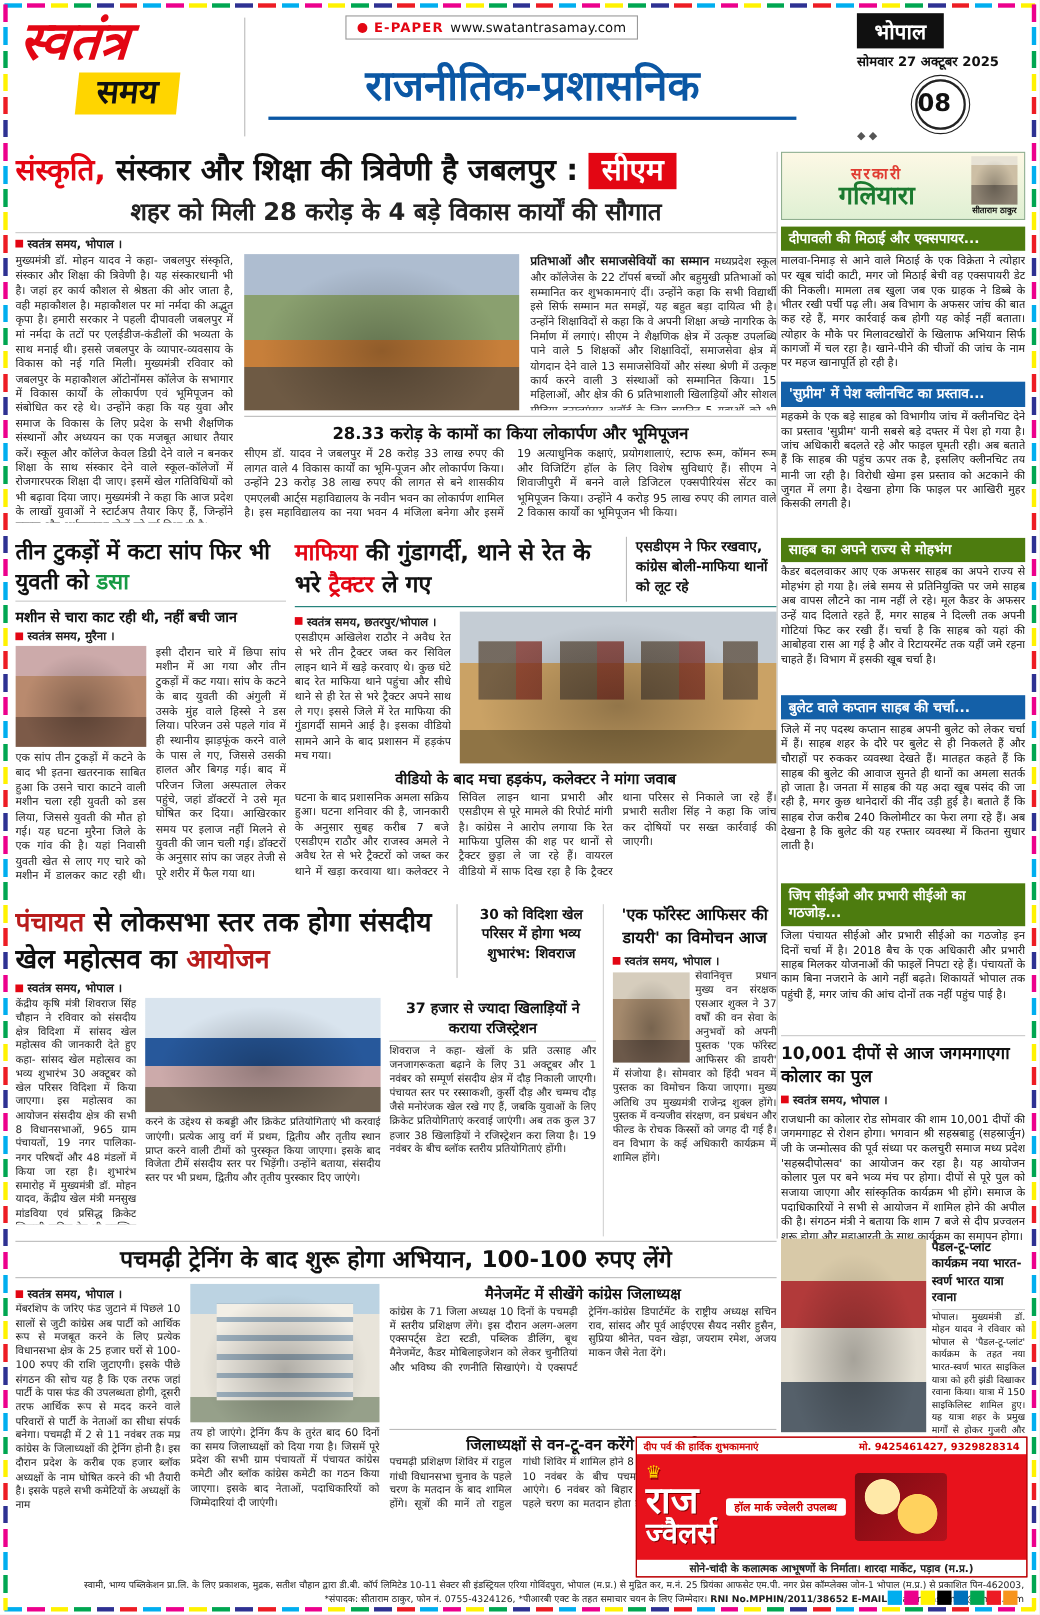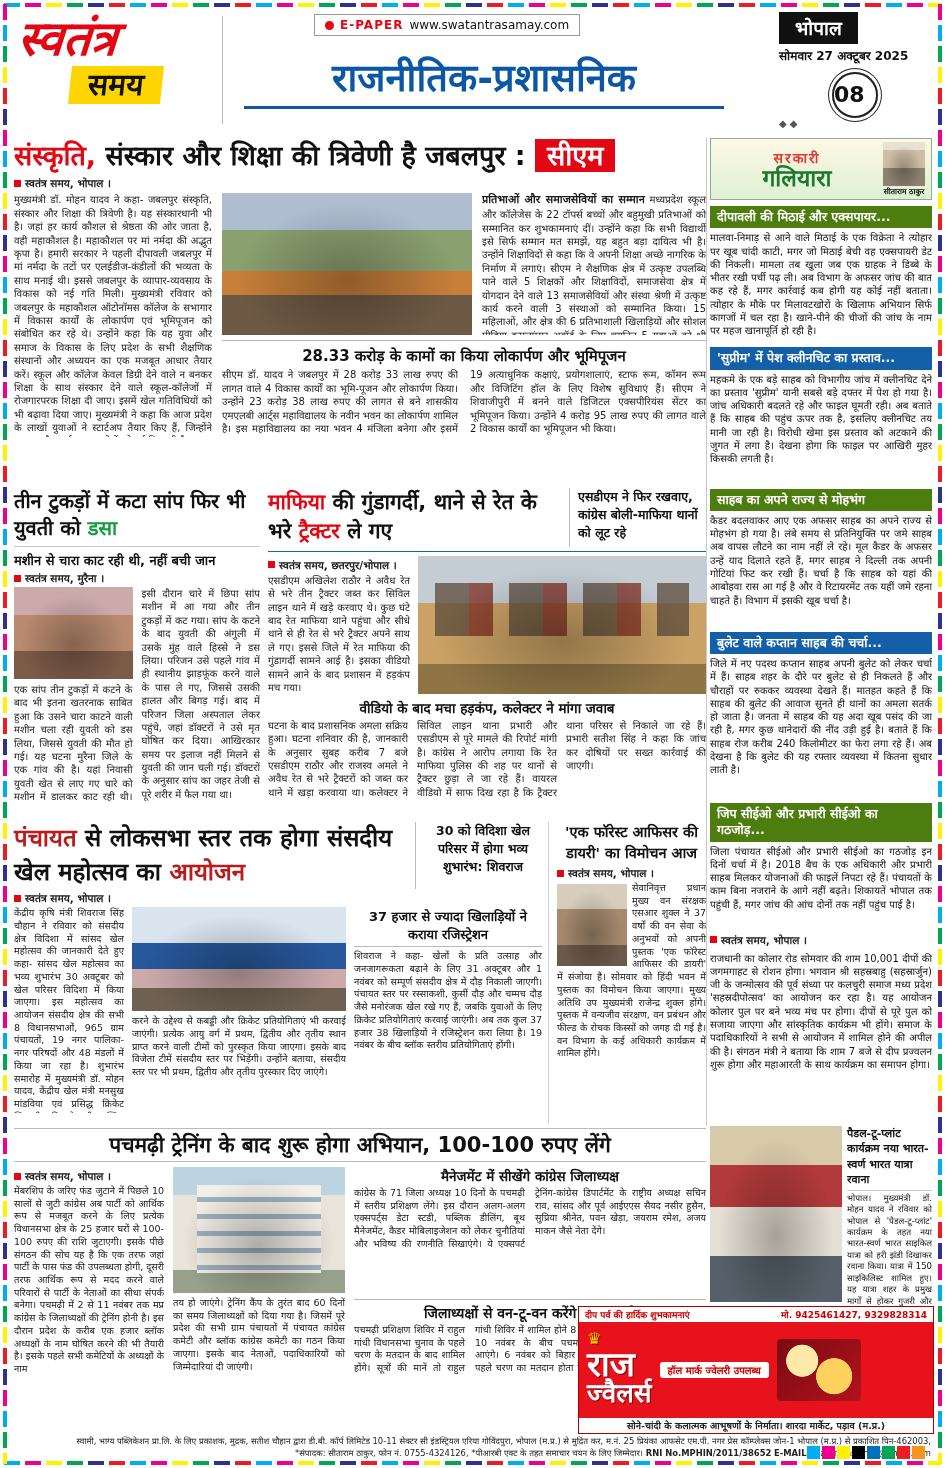--- a/index.html
+++ b/index.html
@@ -144,21 +144,21 @@
 
   
   #ad{position:absolute;left:578px;top:1306px;width:354px;height:126px;background:#e8121c;z-index:2;
       display:flex;flex-direction:column;overflow:hidden;border:1px solid #a00;}
   .ad-top{display:flex;justify-content:space-between;align-items:center;background:#fff;color:#c00;
       font-size:9px;font-weight:bold;padding:1px 6px;text-align:center;}
   .ad-mid{flex:1;display:flex;align-items:center;padding:2px 8px;gap:8px;}
   .ad-crown{color:#ffd500;font-size:16px;line-height:1;}
   .ad-name{color:#fff;font-weight:bold;line-height:1.05;text-shadow:1px 1px 0 #7a0000;}
   .ad-name .n1{font-size:34px;}
-  .ad-name .n2{font-size:26px;font-family:Liberation Mono, monospace;}
+  .ad-name .n2{font-size:26px;}
   .ad-tag{background:#fff;color:#c00;font-size:10px;font-weight:bold;padding:1px 8px;border-radius:3px;align-self:center;}
   .ad-jewel{width:84px;height:62px;border-radius:4px;background:
       radial-gradient(circle at 30% 35%,#ffe9a8 0 22%,transparent 23%),
       radial-gradient(circle at 68% 60%,#ffd25e 0 26%,transparent 27%),
       linear-gradient(135deg,#7a0b12,#b3121c);}
   .ad-bottom{background:#fff;color:#222;font-size:9.5px;font-weight:bold;text-align:center;padding:1px 4px;}
 
   
   #footer{position:absolute;left:14px;right:14px;top:1436px;text-align:right;font-size:8.4px;line-height:1.4;color:#222;}
   #footer b{font-weight:bold;}
@@ -191,20 +191,21 @@
       <div class="hdr-date">सोमवार 27 अक्टूबर 2025</div>
       <div class="page-circle">08</div>
       <div class="orn">◆ ◆</div>
     </div>
   </div>
 
   <section id="lead">
     <div class="lead-h">
       <span class="r">संस्कृति,</span><span> संस्कार और शिक्षा की त्रिवेणी है जबलपुर : </span><span class="tag">सीएम</span>
     </div>
+    <div class="lead-sub">शहर को मिली 28 करोड़ के 4 बड़े विकास कार्यों की सौगात</div>
     <div class="byline">
       <span class="sq"></span>
       <span>स्वतंत्र समय, भोपाल ।</span>
     </div>
     <div class="lead-grid">
       <div class="body-txt">मुख्यमंत्री डॉ. मोहन यादव ने कहा- जबलपुर संस्कृति, संस्कार और शिक्षा की त्रिवेणी है। यह संस्कारधानी भी है। जहां हर कार्य कौशल से श्रेष्ठता की ओर जाता है, वही महाकौशल है। महाकौशल पर मां नर्मदा की अद्भुत कृपा है। हमारी सरकार ने पहली दीपावली जबलपुर में मां नर्मदा के तटों पर एलईडीज-कंडीलों की भव्यता के साथ मनाई थी। इससे जबलपुर के व्यापार-व्यवसाय के विकास को नई गति मिली। मुख्यमंत्री रविवार को जबलपुर के महाकौशल ऑटोनॉमस कॉलेज के सभागार में विकास कार्यों के लोकार्पण एवं भूमिपूजन को संबोधित कर रहे थे। उन्होंने कहा कि यह युवा और समाज के विकास के लिए प्रदेश के सभी शैक्षणिक संस्थानों और अध्ययन का एक मजबूत आधार तैयार करें। स्कूल और कॉलेज केवल डिग्री देने वाले न बनकर शिक्षा के साथ संस्कार देने वाले स्कूल-कॉलेजों में रोजगारपरक शिक्षा दी जाए। इसमें खेल गतिविधियों को भी बढ़ावा दिया जाए। मुख्यमंत्री ने कहा कि आज प्रदेश के लाखों युवाओं ने स्टार्टअप तैयार किए हैं, जिन्होंने समाज और अर्थव्यवस्था दोनों को नई दिशा दी है।</div>
       <div>
         <div class="lead-right-top">
           <div class="ph ph-lead lead-photo"></div>
           <div class="body-txt" style="height:142px;">
@@ -281,20 +282,21 @@
     </div>
     <div>
       <div class="rail-bar bar-blue">बुलेट वाले कप्तान साहब की चर्चा...</div>
       <div class="rail-txt" style="height:140px;">जिले में नए पदस्थ कप्तान साहब अपनी बुलेट को लेकर चर्चा में हैं। साहब शहर के दौरे पर बुलेट से ही निकलते हैं और चौराहों पर रुककर व्यवस्था देखते हैं। मातहत कहते हैं कि साहब की बुलेट की आवाज सुनते ही थानों का अमला सतर्क हो जाता है। जनता में साहब की यह अदा खूब पसंद की जा रही है, मगर कुछ थानेदारों की नींद उड़ी हुई है। बताते हैं कि साहब रोज करीब 240 किलोमीटर का फेरा लगा रहे हैं। अब देखना है कि बुलेट की यह रफ्तार व्यवस्था में कितना सुधार लाती है।</div>
     </div>
     <div>
       <div class="rail-bar bar-green">जिप सीईओ और प्रभारी सीईओ का गठजोड़...</div>
       <div class="rail-txt" style="height:86px;">जिला पंचायत सीईओ और प्रभारी सीईओ का गठजोड़ इन दिनों चर्चा में है। 2018 बैच के एक अधिकारी और प्रभारी साहब मिलकर योजनाओं की फाइलें निपटा रहे हैं। पंचायतों के काम बिना नजराने के आगे नहीं बढ़ते। शिकायतें भोपाल तक पहुंची हैं, मगर जांच की आंच दोनों तक नहीं पहुंच पाई है।</div>
     </div>
 
+    <div class="diya-head">10,001 दीपों से आज जगमगाएगा कोलार का पुल</div>
     <div class="byline">
       <span class="sq"></span>
       <span>स्वतंत्र समय, भोपाल ।</span>
     </div>
     <div class="rail-txt" style="height:168px;">राजधानी का कोलार रोड सोमवार की शाम 10,001 दीपों की जगमगाहट से रोशन होगा। भगवान श्री सहस्रबाहु (सहस्रार्जुन) जी के जन्मोत्सव की पूर्व संध्या पर कलचुरी समाज मध्य प्रदेश 'सहस्रदीपोत्सव' का आयोजन कर रहा है। यह आयोजन कोलार पुल पर बने भव्य मंच पर होगा। दीपों से पूरे पुल को सजाया जाएगा और सांस्कृतिक कार्यक्रम भी होंगे। समाज के पदाधिकारियों ने सभी से आयोजन में शामिल होने की अपील की है। संगठन मंत्री ने बताया कि शाम 7 बजे से दीप प्रज्वलन शुरू होगा और महाआरती के साथ कार्यक्रम का समापन होगा।</div>
   </aside>
 
   <section id="sports">
     <div class="sports-top">
       <div class="sports-h">

